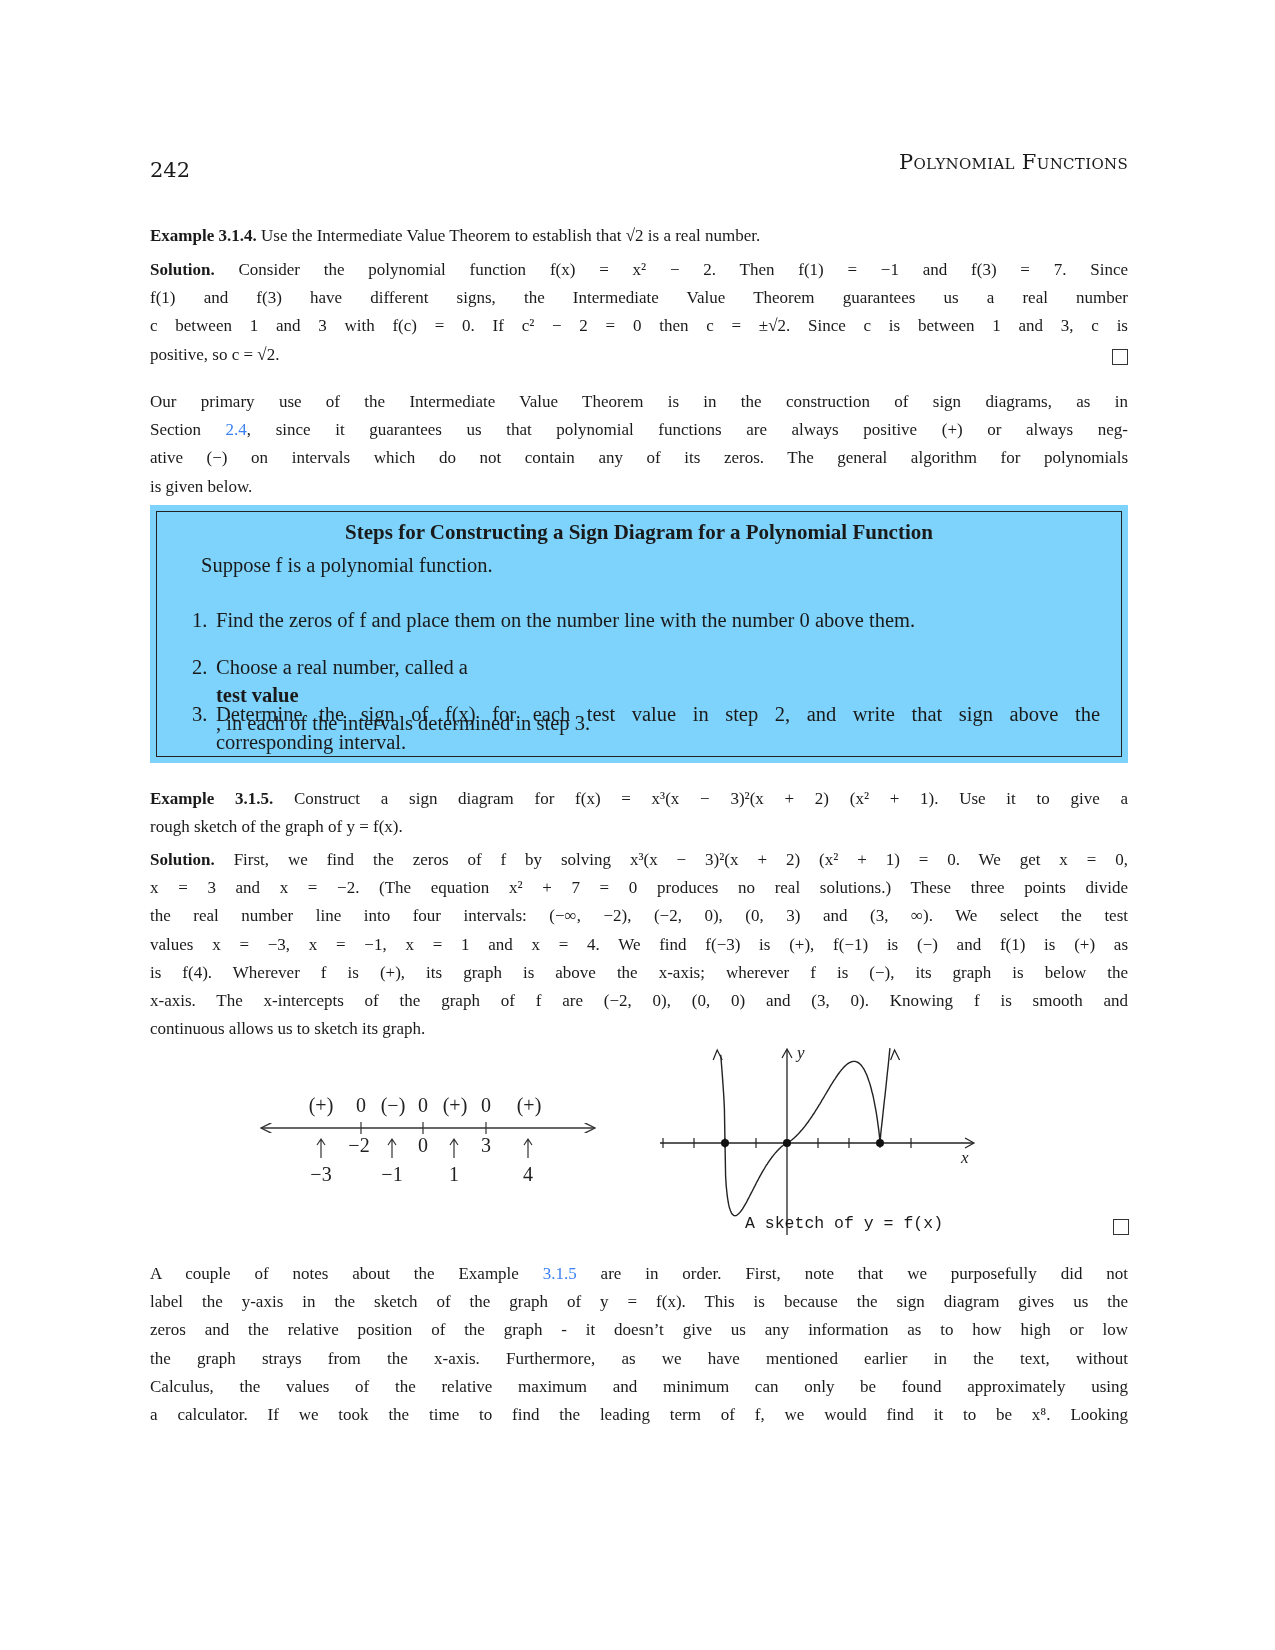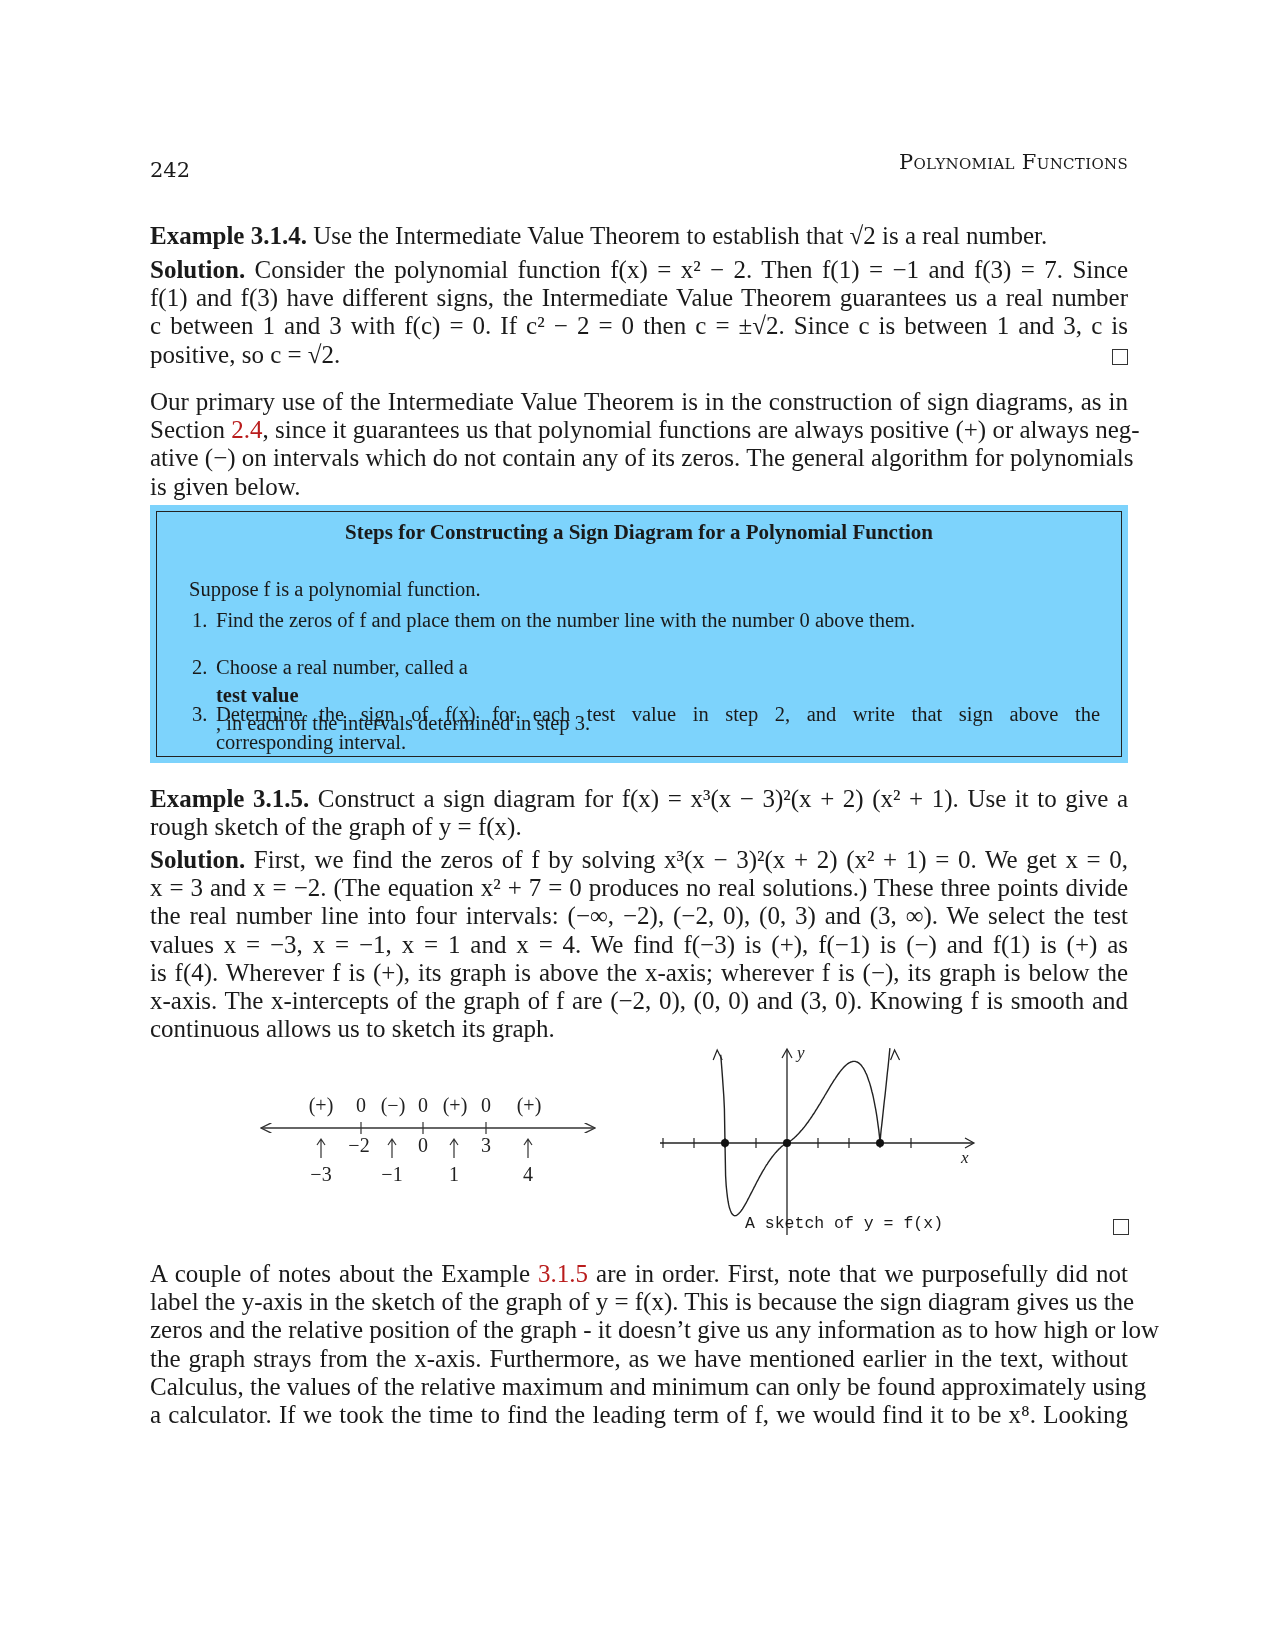--- a/index.html
+++ b/index.html
@@ -2,26 +2,26 @@
 <html><head>
 <meta charset="utf-8">
 <style>
   html, body { margin: 0; padding: 0; background: #ffffff; }
   body { width: 1275px; height: 1650px; position: relative; overflow: hidden;
          font-family: "DejaVu Serif", "Liberation Serif", serif; color: #1a1a1a; }
   .page { position: absolute; left: 150px; top: 0; width: 978px; }
   .running-head { position: absolute; top: 150px; left: 0; width: 978px; font-size: 21px; }
   .page-num { position: absolute; left: 0; top: 8px; }
   .chapter-title { position: absolute; right: 0; top: 0; font-variant: small-caps; letter-spacing: 0.3px; }
-  .para { position: absolute; left: 0; width: 978px; font-size: 25px; line-height: 28.2px;
+  .para { position: absolute; left: 0; width: 978px; font-size: 17px; line-height: 28.2px;
           text-align: justify; font-family: "Liberation Serif", serif; }
   .para .line { display: block; white-space: nowrap; text-align-last: justify; text-align: justify; }
   .para .line.last { text-align-last: left; }
   b { font-weight: bold; }
-  .link { color: #b91c1c; }
+  .link { color: #3b82f6; }
   .qed { position: absolute; right: 0; width: 14px; height: 14px; border: 1.2px solid #333; }
   .box { position: absolute; left: 0; top: 505px; width: 978px; height: 258px; background: #7dd3fc; }
   .box-inner { position: absolute; left: 6px; top: 6px; right: 6px; bottom: 6px; border: 1.3px solid #222; }
   .box-title { position: absolute; top: 8px; left: 0; right: 0; text-align: center; font-weight: bold; font-size: 21px; font-family: "Liberation Serif", serif; }
   .box-text { position: absolute; font-size: 20.5px; font-family: "Liberation Serif", serif; white-space: nowrap; }
   .step { position: absolute; left: 35px; width: 900px; font-size: 20.5px; font-family: "Liberation Serif", serif; line-height: 28px; }
   .step .num { position: absolute; left: 0; }
   .step .txt { position: absolute; left: 24px; width: 884px; text-align: justify; }
   .step .txt span { display: block; white-space: nowrap; }
   svg text { font-family: "Liberation Serif", serif; }
@@ -50,21 +50,21 @@
   <div class="para" style="top:388px;">
     <span class="line">Our primary use of the Intermediate Value Theorem is in the construction of sign diagrams, as in</span>
     <span class="line"><span>Section </span><span class="link">2.4</span><span>, since it guarantees us that polynomial functions are always positive (+) or always neg-</span></span>
     <span class="line">ative (−) on intervals which do not contain any of its zeros. The general algorithm for polynomials</span>
     <span class="line last">is given below.</span>
   </div>
 
   <div class="box">
     <div class="box-inner">
       <div class="box-title">Steps for Constructing a Sign Diagram for a Polynomial Function</div>
-      <div class="box-text" style="left:32px; top:42px;margin-top:24px;">Suppose f is a polynomial function.</div>
+      <div class="box-text" style="left:44px; top:42px;">Suppose f is a polynomial function.</div>
       <div class="step" style="top:94px; height:28px;">
         <span class="num">1.</span>
         <div class="txt">
             <span>Find the zeros of f and place them on the number line with the number 0 above them.</span>
           </div>
       </div>
       <div class="step" style="top:141px; height:28px;">
         <span class="num">2.</span>
         <div class="txt">
             <span><span>Choose a real number, called a </span><b>test value</b><span>, in each of the intervals determined in step 3.</span></span>

